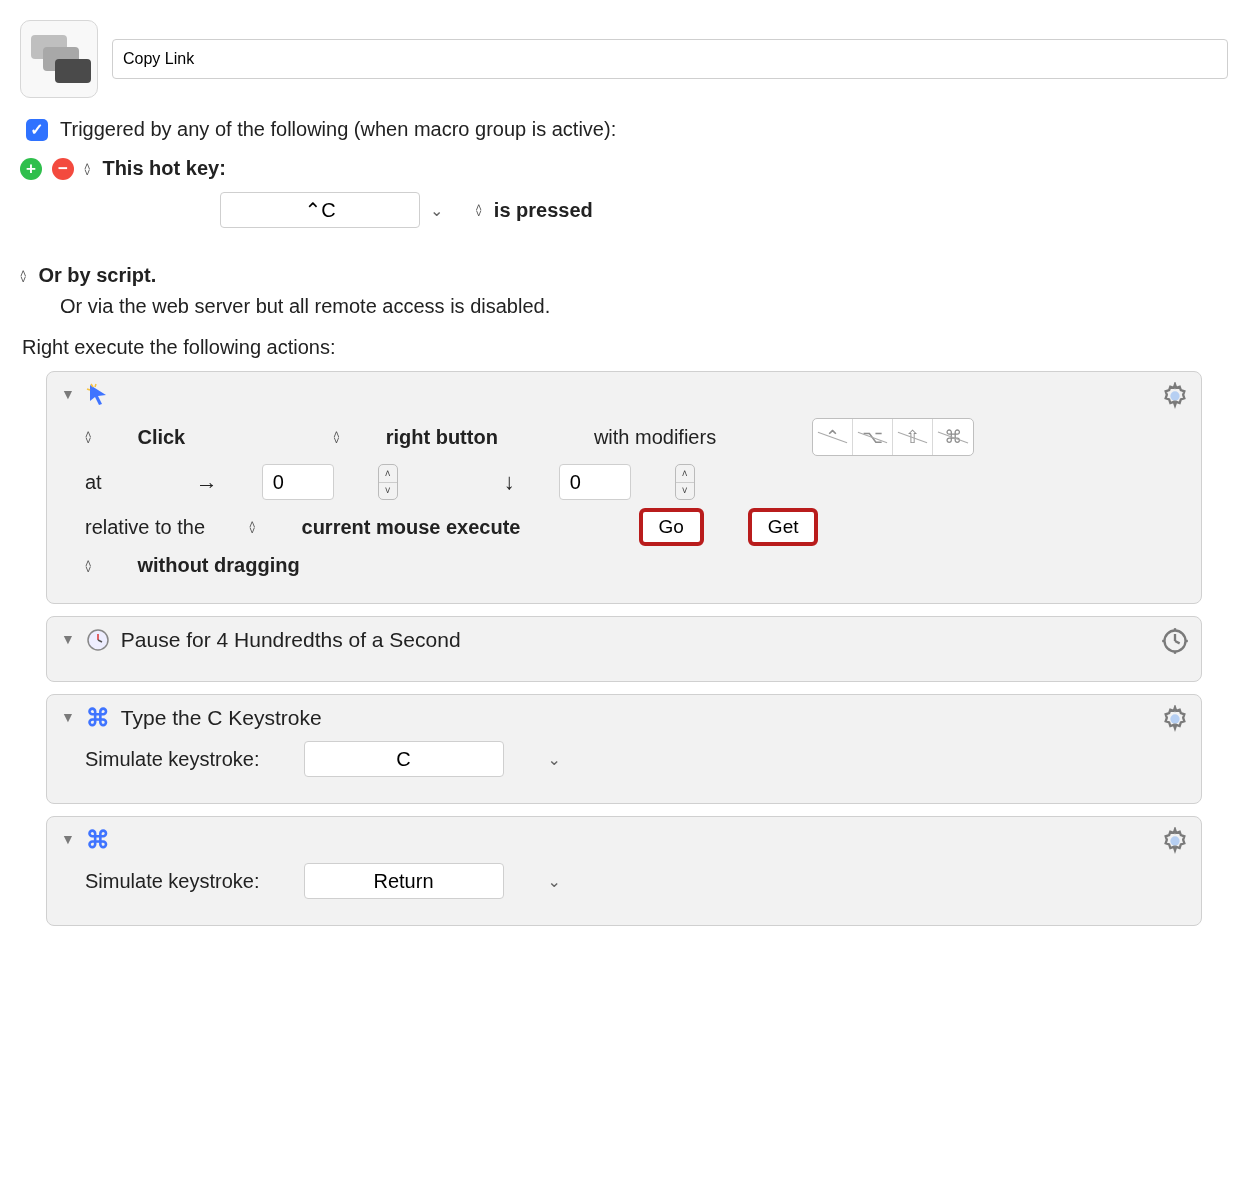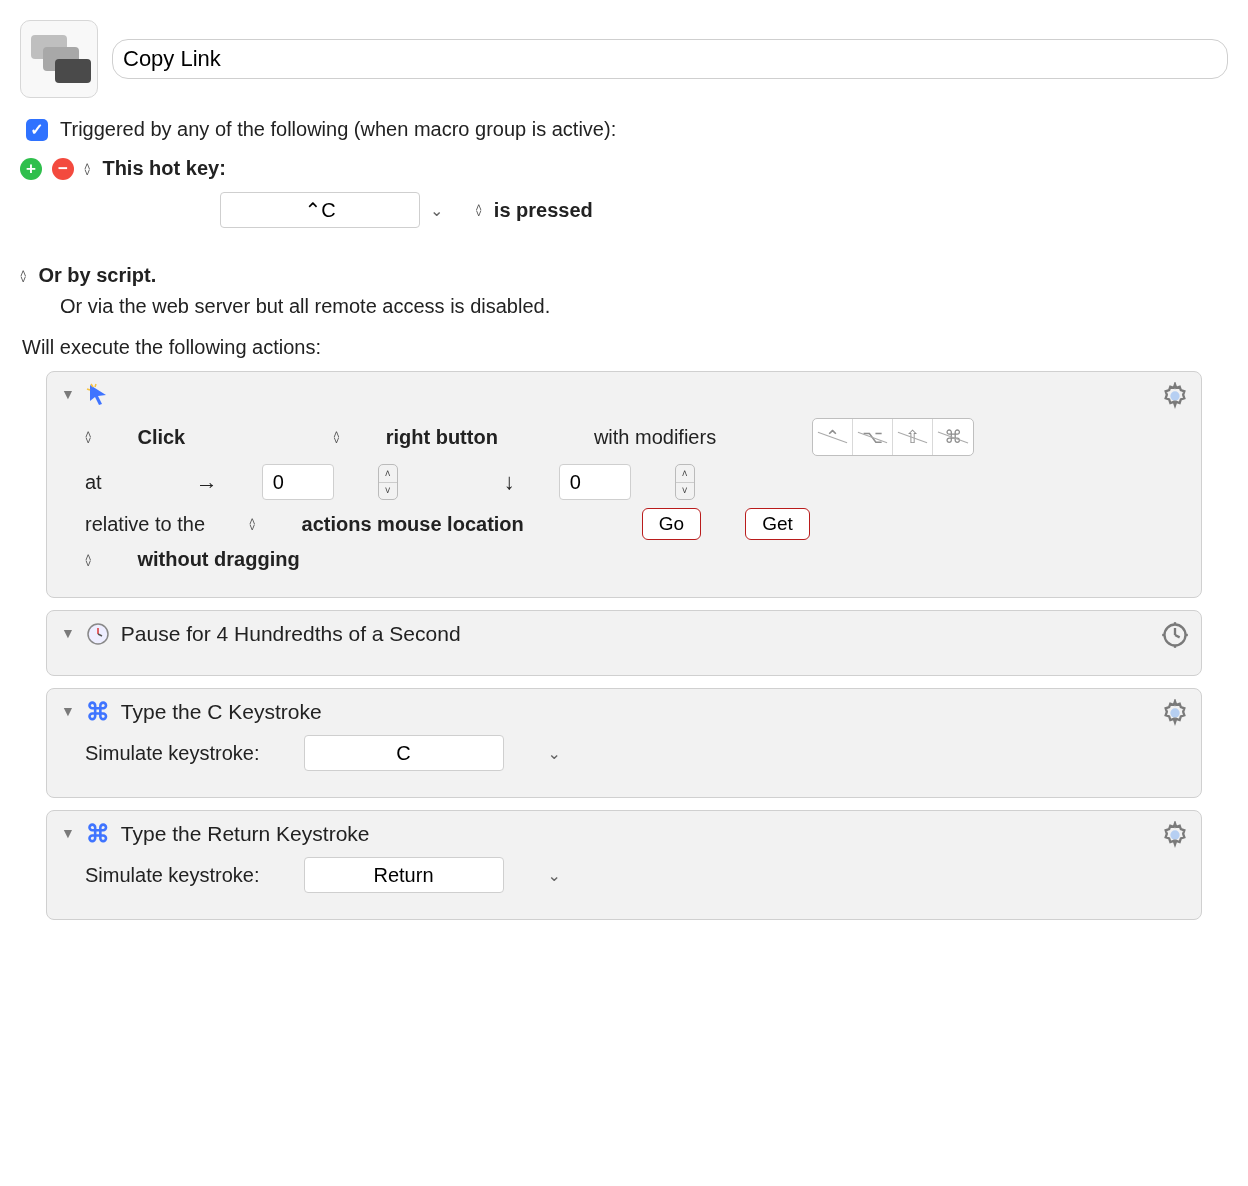--- a/index.html
+++ b/index.html
@@ -33,24 +33,24 @@
     position: absolute;
     width: 36px; height: 24px;
     border-radius: 4px;
   }
   .macro-icon .kb1 { left: 10px; top: 14px; background: #bfbfbf; }
   .macro-icon .kb2 { left: 22px; top: 26px; background: #a8a8a8; }
   .macro-icon .kb3 { left: 34px; top: 38px; background: #4a4a4a; }
   .title-input {
     flex: 1;
     height: 40px;
-    font-size: 22px;
+    font-size: 16px;
     padding: 4px 10px;
     border: 1px solid #cfcfcf;
-    border-radius: 16px;
+    border-radius: 4px;
     background: #fff;
   }
 
   .trigger-row {
     display: flex;
     align-items: center;
     gap: 12px;
     margin: 6px 6px 16px 6px;
   }
   .mac-checkbox {
@@ -163,21 +163,21 @@
   .mod-segments div:last-child { border-right: none; }
   .mod-segments div.struck::after {
     content: "";
     position: absolute;
     left: 4px; right: 4px; top: 50%;
     border-top: 1px solid #aaa;
     transform: rotate(20deg);
   }
 
   .mac-btn {
-    border: 1px solid #b91c1c;
+    border: 4px solid #b91c1c;
     background: #fff;
     border-radius: 6px;
     padding: 4px 16px;
     font-size: 19px;
     cursor: pointer;
   }
 
   .sub-indent { margin-left: 24px; gap: 44px; }
   .body-text { margin: 8px 0 8px 38px; }
   .exec-text { margin: 18px 0 4px 2px; }
@@ -214,21 +214,21 @@
   <span class="bold">is pressed</span>
 </div>
 
 <div class="row indent1" style="margin-top: 36px;">
   <span class="updn-icon"></span>
   <span class="bold">Or by script.</span>
 </div>
 
 <div class="body-text indent1" style="margin-left: 40px;">Or via the web server but all remote access is disabled.</div>
 
-<div class="exec-text">Will execute the following actions:</div>
+<div class="exec-text">Right execute the following actions:</div>
 
 <div class="action-card">
   <div class="action-header">
     <span class="disclosure"></span>
     <span class="act-icon">
       <svg viewBox="0 0 24 24" width="24" height="24">
           <path fill="#3f74ff" d="M4 2 L20 12 L12 13 L16 21 L13 22 L9 14 L4 18 Z"></path>
           <g stroke="#f5c142" stroke-width="1.5">
             <line x1="5" y1="1" x2="7" y2="4"></line>
             <line x1="1" y1="6" x2="4" y2="7"></line>
@@ -277,21 +277,21 @@
     <input class="text-input num-input" value="0" style="">
     <div class="stepper">
         <div>˄</div>
         <div>˅</div>
       </div>
   </div>
 
   <div class="row sub-indent">
     <span>relative to the</span>
     <span class="updn-icon"></span>
-    <span class="bold">actions mouse location</span>
+    <span class="bold">current mouse execute</span>
     <span style="width: 30px;"></span>
     <button class="mac-btn">Go</button>
     <button class="mac-btn">Get</button>
   </div>
 
   <div class="row sub-indent">
     <span class="updn-icon"></span>
     <span class="bold">without dragging</span>
   </div>
 </div>
@@ -342,21 +342,20 @@
     <span>Simulate keystroke:</span>
     <input class="text-input key-input" value="C" style="">
     <span class="chevron-down"></span>
   </div>
 </div>
 
 <div class="action-card">
   <div class="action-header">
     <span class="disclosure"></span>
     <span class="act-icon" style="color:#3f74ff; font-size:24px; font-weight:600;">⌘</span>
-    <span>Type the Return Keystroke</span>
   </div>
   <span class="action-gear">
     <svg class="gear-svg" viewBox="0 0 24 24">
         <g fill="#8a8a8a">
           <circle cx="12" cy="12" r="4" fill="#b6cff2"></circle>
           <path d="M12 2l1 3 3-1 1 3 3 1-1 3 1 3-3 1-1 3-3-1-1 3-1-3-3 1-1-3-3-1 1-3-1-3 3-1 1-3 3 1z" fill="none" stroke="#7a7a7a" stroke-width="2"></path>
         </g>
       </svg>
   </span>
   <div class="row sub-indent">

